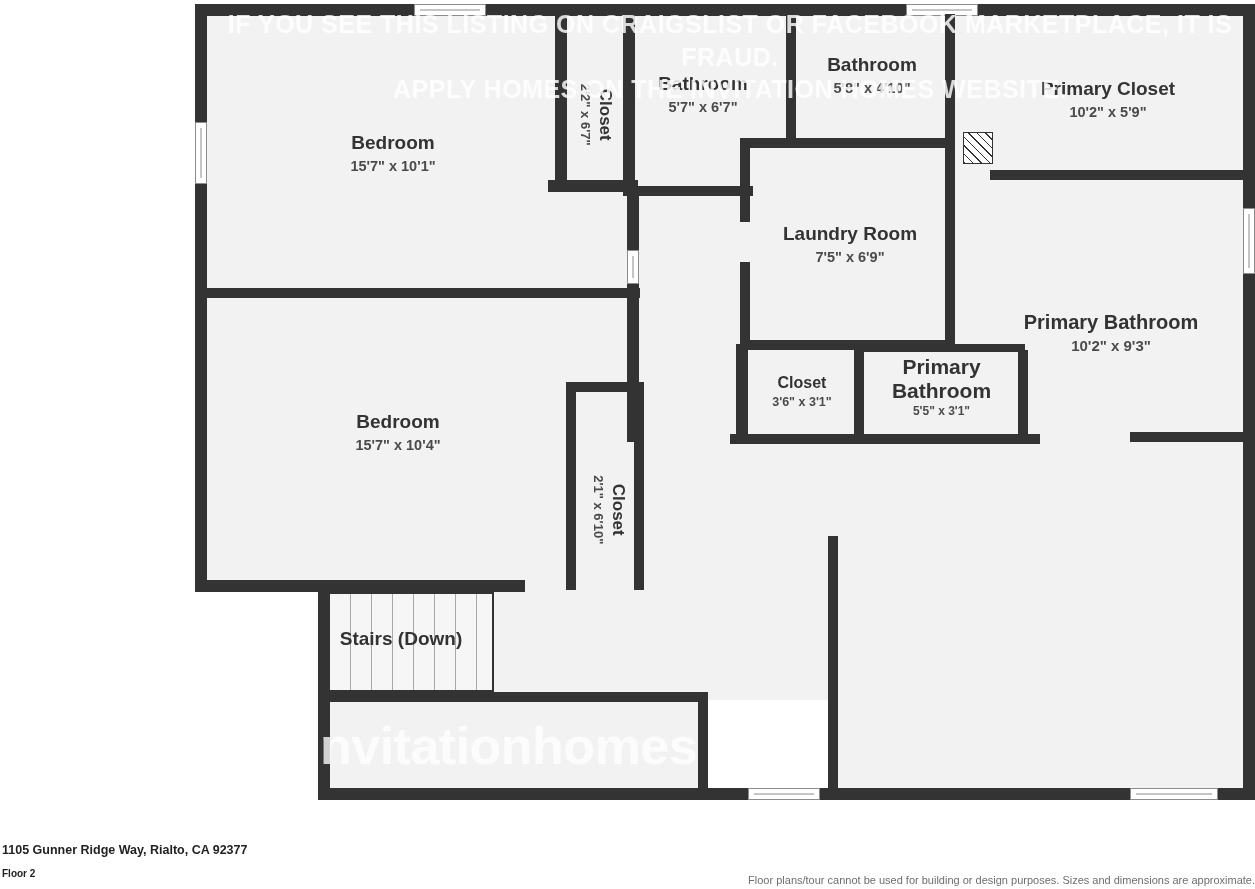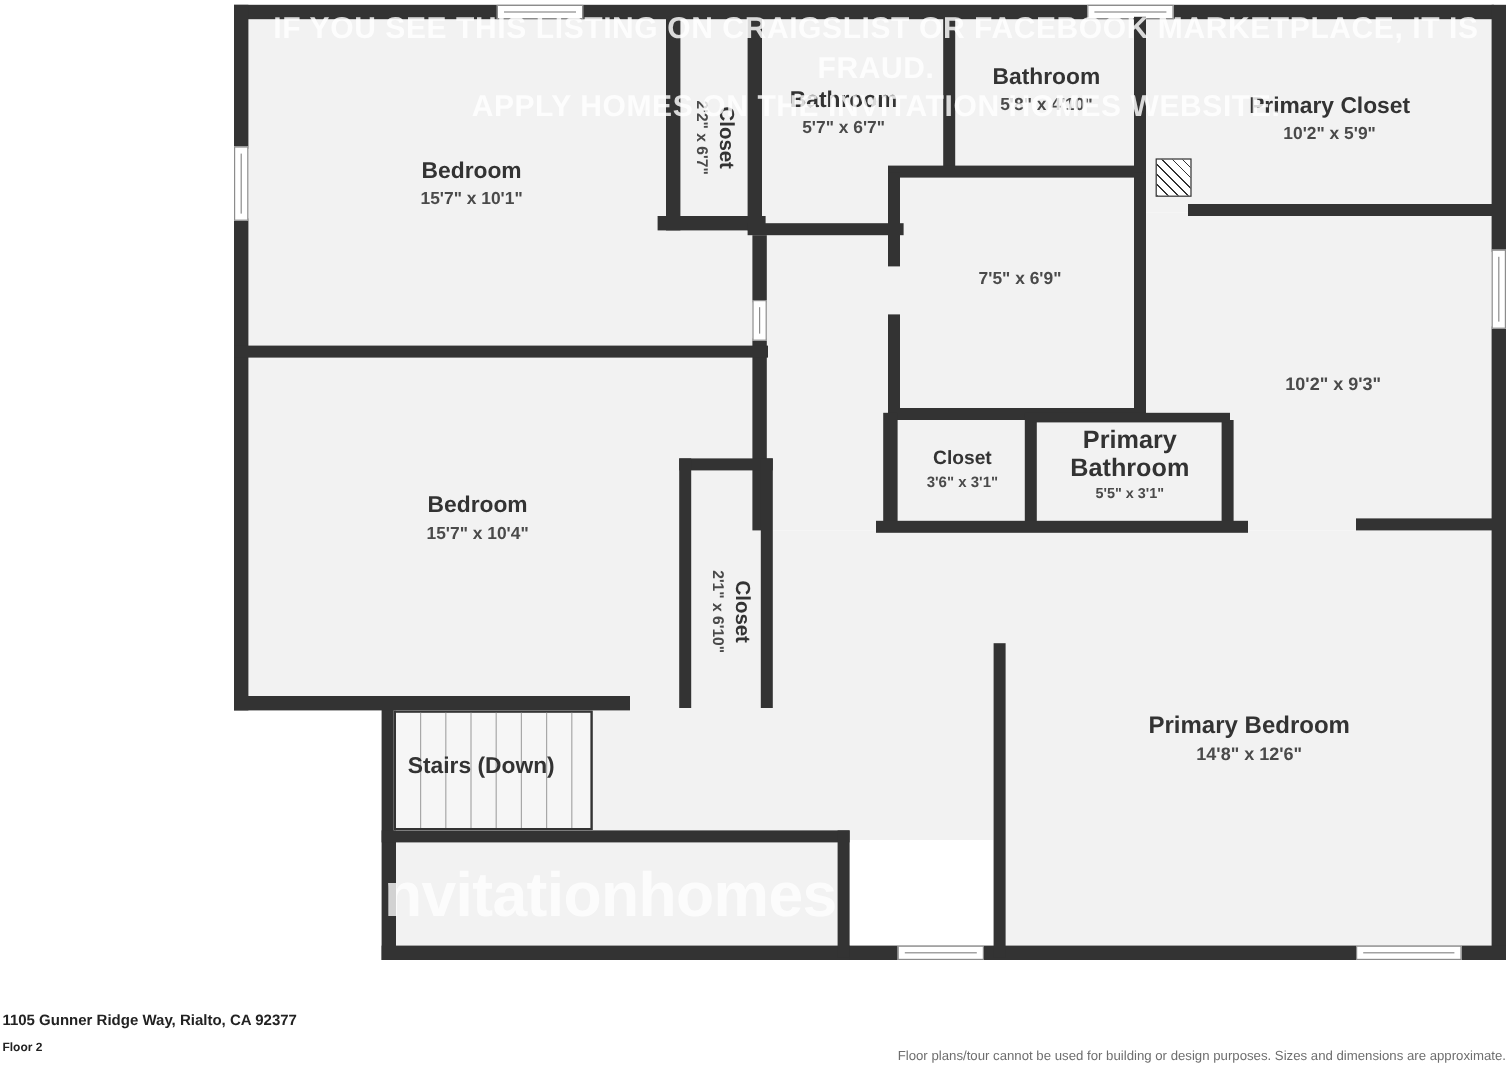--- a/index.html
+++ b/index.html
@@ -302,41 +302,39 @@
       <span class="nm">Bathroom</span>
       <span class="dim">5'8" x 4'10"</span>
     </div>
 
     <div class="label" style="left:1003px; top:77px; width:210px;">
       <span class="nm">Primary Closet</span>
       <span class="dim">10'2" x 5'9"</span>
     </div>
 
     <div class="label" style="left:755px; top:222px; width:190px;">
+      <span class="nm">Laundry Room</span>
       <span class="dim">7'5" x 6'9"</span>
     </div>
 
     <div class="label big" style="left:1000px; top:310px; width:222px;">
+      <span class="nm">Primary Bathroom</span>
       <span class="dim">10'2" x 9'3"</span>
     </div>
 
     <div class="label sm" style="left:740px; top:373px; width:124px;">
       <span class="nm">Closet</span>
       <span class="dim">3'6" x 3'1"</span>
     </div>
 
     <div class="label xs" style="left:864px; top:355px; width:155px; line-height:1.15;">
       <span class="nm" style="white-space:normal;">Primary<br>Bathroom</span>
       <span class="dim">5'5" x 3'1"</span>
     </div>
 
-    <div class="label big" style="left:930px; top:593px; width:222px;">
-      <span class="nm">Primary Bedroom</span>
-      <span class="dim">14'8" x 12'6"</span>
-    </div>
 
     <div class="plain" style="left:330px; top:628px; width:142px;">Stairs (Down)</div>
 
     <div class="wm-top">
       <div>IF YOU SEE THIS LISTING ON CRAIGSLIST OR FACEBOOK MARKETPLACE, IT IS FRAUD.</div>
       <div>APPLY HOMES ON THE INVITATION HOMES WEBSITE.</div>
     </div>
 
   </div>
 

